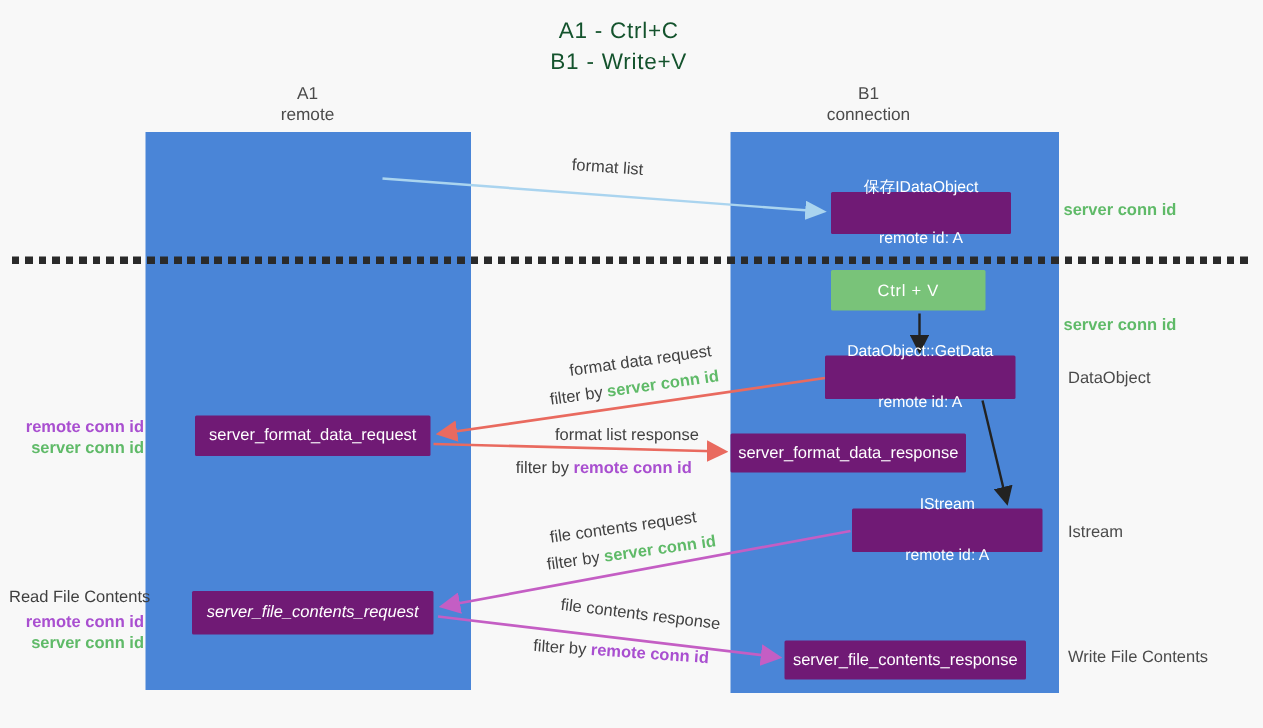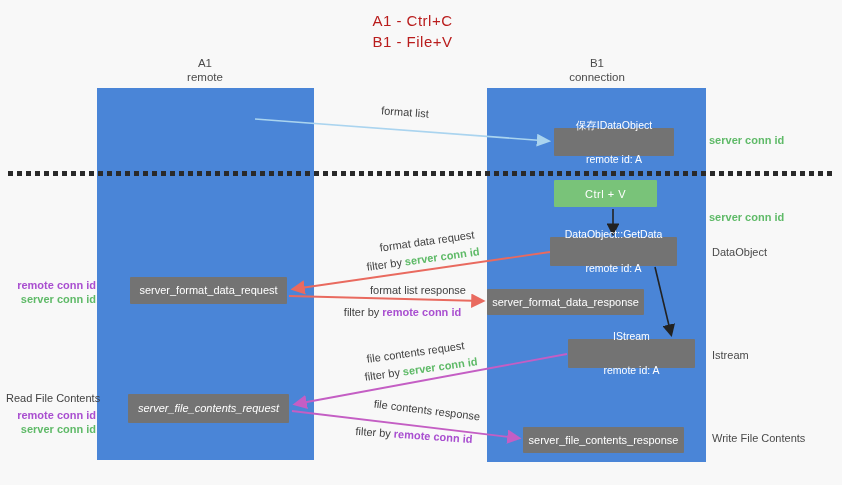--- a/index.html
+++ b/index.html
@@ -7,32 +7,32 @@
   .canvas {
     position:relative; width:842px; height:485px;
     background:#f8f8f8; overflow:hidden;
     font-family:"Liberation Sans", sans-serif;
     color:#3d3d3d;
   }
   .abs { position:absolute; }
 
   .title {
     left:330px; top:10px; width:165px; text-align:center;
-    font-size:15px; line-height:21px; color:#b91c1c; letter-spacing:0.5px;
+    font-size:15px; line-height:21px; color:#14532d; letter-spacing:0.5px;
   }
 
   .lane-header { text-align:center; font-size:11.5px; line-height:14px; color:#4b4b4b; }
   .lane { background:#4a85d7; }
 
   .node {
     display:flex; flex-direction:column; align-items:center; justify-content:center;
     color:#ffffff; text-align:center; border-radius:1px;
   }
   .node-green { background:#79c379; font-size:11px; letter-spacing:0.5px; }
-  .node-orange { background:#737373; font-size:10.5px; line-height:13px;gap:21px; }
+  .node-orange { background:#701a75; font-size:10.5px; line-height:13px;gap:21px; }
   .node-orange.single { font-size:11px; }
 
   .divider {
     left:8px; top:171px; width:827px; height:5px;
     background:repeating-linear-gradient(90deg,#2a2a2a 0 5px,transparent 5px 9px);
   }
 
   .ann { font-size:11px; line-height:13px; color:#4a4a4a; white-space:nowrap; }
   .ann-green { color:#5fba68; font-weight:bold; }
   .ann-purple { color:#a94fd0; font-weight:bold; }
@@ -48,28 +48,28 @@
 
   svg.wires { position:absolute; left:0; top:0; pointer-events:none; }
 </style>
 </head>
 <body>
 
 <div class="canvas">
 
   <div class="abs title">
     <div>A1 - Ctrl+C</div>
-    <div>B1 - File+V</div>
+    <div>B1 - Write+V</div>
   </div>
 
   <div class="abs lane-header" style="left:150px; top:56px; width:110px;">
     <div>A1</div>
     <div>remote</div>
   </div>
-  <div class="abs lane-header" style="left:541px; top:56px; width:112px;">
+  <div class="abs lane-header" style="left:523px; top:56px; width:112px;">
     <div>B1</div>
     <div>connection</div>
   </div>
 
   <div class="abs lane" style="left:97px; top:88px; width:217px; height:372px;"></div>
   <div class="abs lane" style="left:487px; top:88px; width:219px; height:374px;"></div>
 
   <div class="abs divider"></div>
 
   <svg class="wires" width="842" height="485" viewBox="0 0 842 485">

